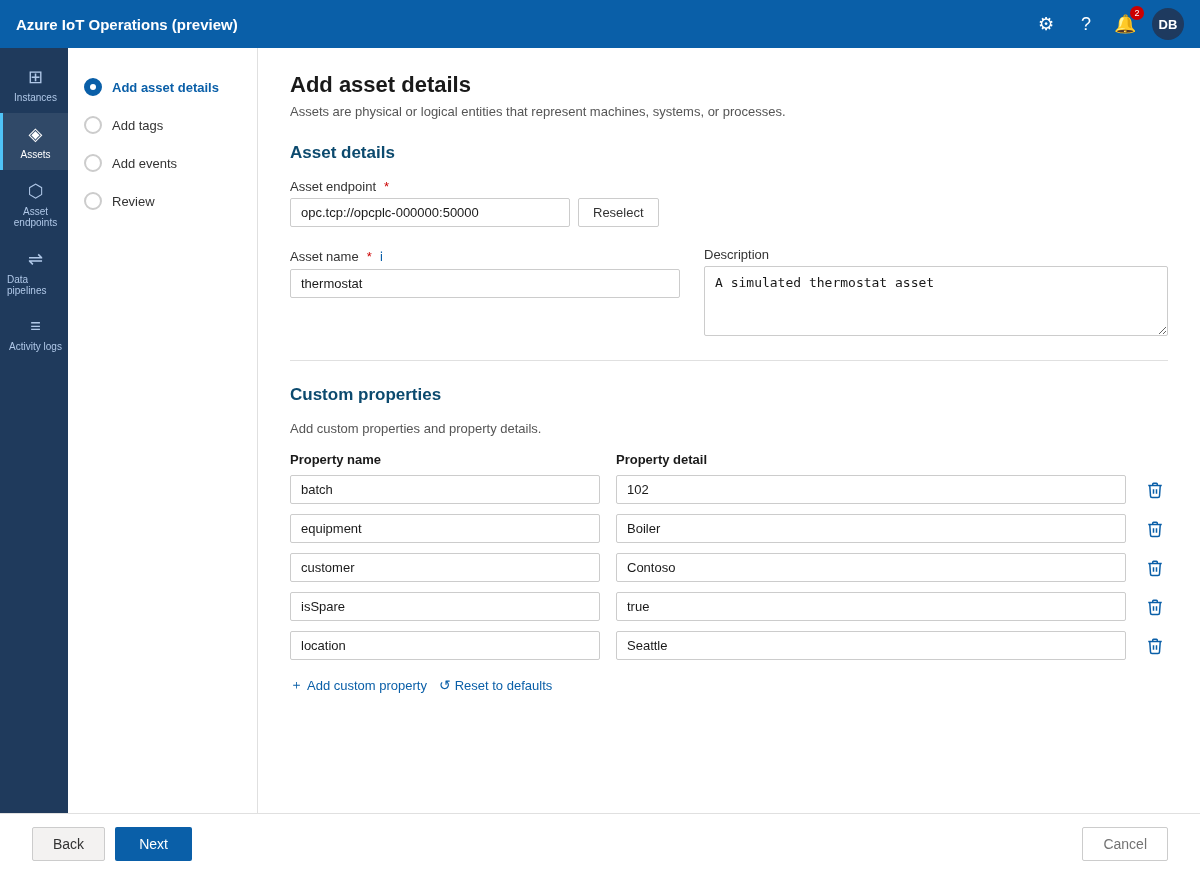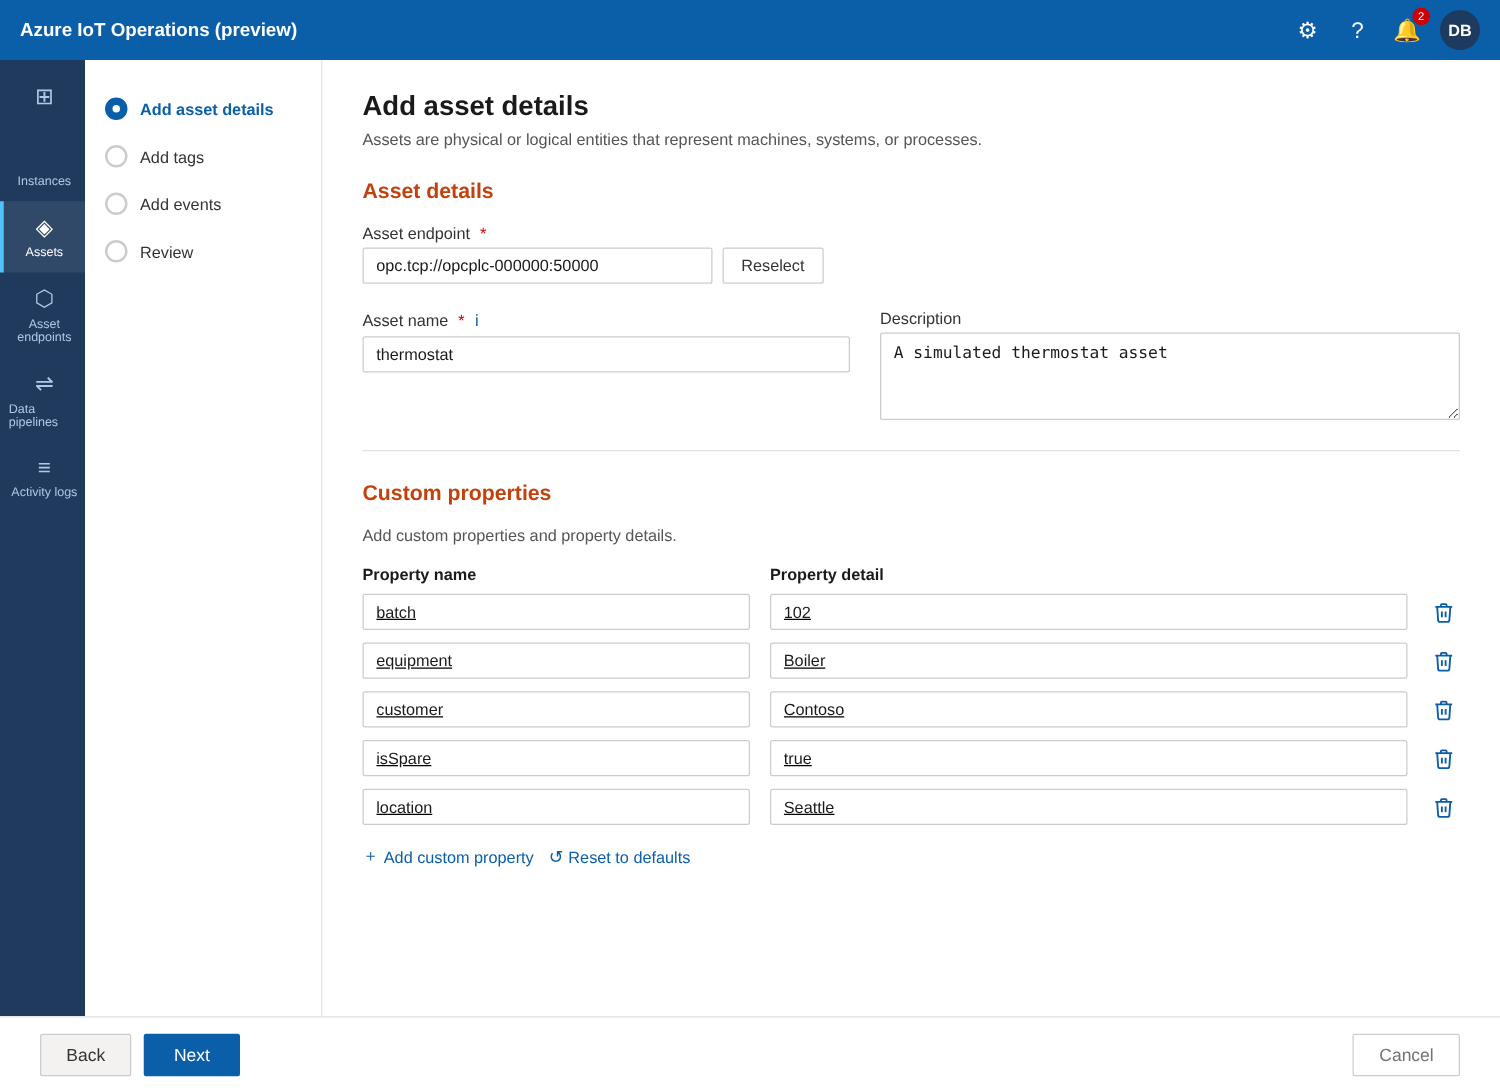--- a/index.html
+++ b/index.html
@@ -88,21 +88,21 @@
     .main-content {
       flex: 1;
       overflow-y: auto;
       background: white;
       padding: 24px 32px;
     }
 
     .page-title { font-size: 22px; font-weight: 600; color: #1a1a1a; margin-bottom: 6px; }
     .page-subtitle { font-size: 13px; color: #555; margin-bottom: 24px; }
 
-    .section-title { font-size: 17px; font-weight: 600; color: #c2410c; margin-bottom: 16px; }
+    .section-title { font-size: 17px; font-weight: 600; color: #0c4a6e; margin-bottom: 16px; }
 
     .form-row { display: flex; gap: 24px; margin-bottom: 20px; }
     .form-group { display: flex; flex-direction: column; gap: 4px; }
 
     .form-label { font-size: 13px; color: #333; font-weight: 500; display: flex; align-items: center; gap: 8px; }
     .required { color: #c00; }
     .info-icon { color: #0a5fa8; font-size: 13px; cursor: pointer; }
 
     .form-input {
       border: 1px solid #ccc;
@@ -138,21 +138,21 @@
     }
 
     .divider { border: none; border-top: 1px solid #e0e0e0; margin: 24px 0; }
 
     
     .prop-headers { display: flex; gap: 16px; margin-bottom: 8px; padding-left: 0; }
     .prop-header { font-size: 13px; font-weight: 600; color: #1a1a1a; }
     .prop-header.name-col { flex: 0 0 310px; }
     .prop-header.detail-col { flex: 1; }
 
-    .prop-row { display: flex; gap: 16px; align-items: center; margin-bottom: 10px; text-decoration: underline; }
+    .prop-row { display: flex; gap: 16px; align-items: center; margin-bottom: 10px; }
     .prop-input { flex: 0 0 310px; }
     .prop-detail-input { flex: 1; }
     .delete-btn {
       background: none;
       border: none;
       cursor: pointer;
       color: #0a5fa8;
       font-size: 16px;
       padding: 4px;
       display: flex;
@@ -245,21 +245,21 @@
     </div>
     <div class="topbar-avatar">DB</div>
   </div>
 </div>
 
 <div class="layout">
 
   <div class="sidebar">
     <div class="sidebar-item">
       <span class="sidebar-icon">⊞</span>
-      <span style="font-size:10px;margin-top:48px;">Instances</span>
+      <span style="font-size:10px;">Instances</span>
     </div>
     <div class="sidebar-item active">
       <span class="sidebar-icon">◈</span>
       <span style="font-size:10px;">Assets</span>
     </div>
     <div class="sidebar-item">
       <span class="sidebar-icon">⬡</span>
       <span style="font-size:10px; text-align:center;">Asset endpoints</span>
     </div>
     <div class="sidebar-item">

